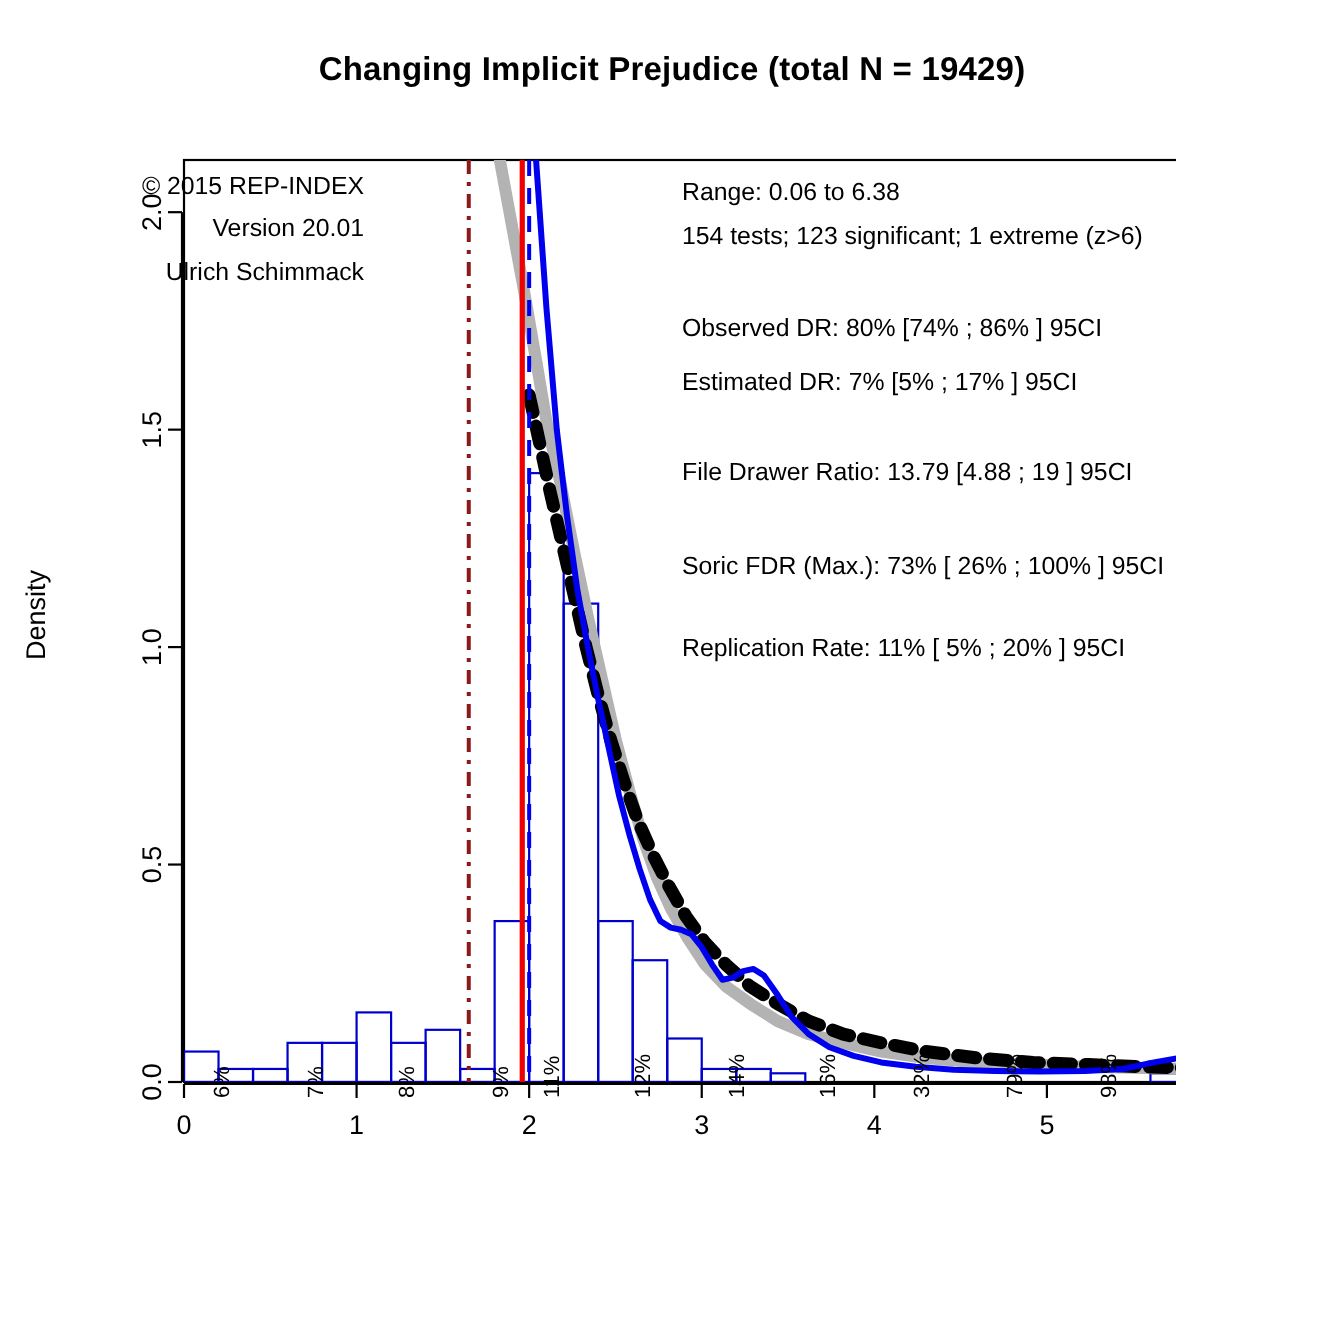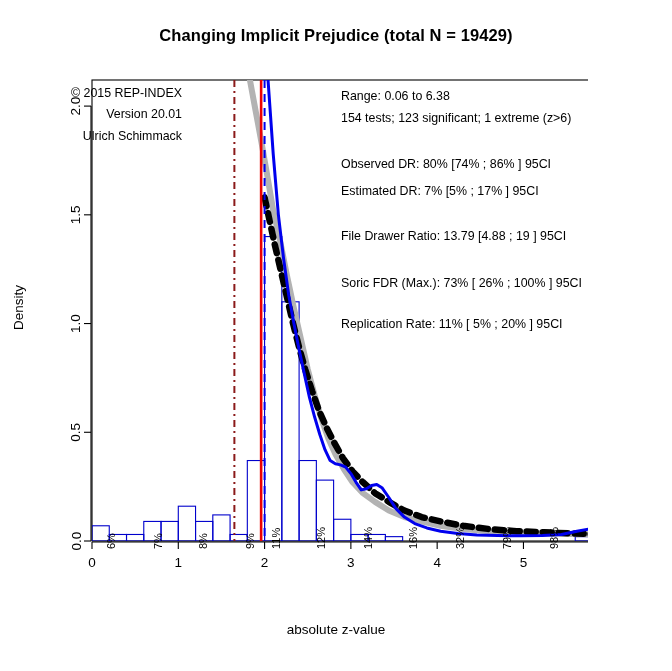--- a/index.html
+++ b/index.html
@@ -20,21 +20,20 @@
   .pctlab{font-size:11px;fill:#000;}
   .annot{font-size:12.4px;fill:#000;}
   .credit{font-size:12.4px;fill:#000;}
 </style>
 </head>
 <body>
 
 <div id="root">
 
   <div class="title">Changing Implicit Prejudice (total N = 19429)</div>
-  <div class="xlab">absolute z-value</div>
   <div class="ylab">Density</div>
 
   <svg id="plot" width="672" height="671">
       <defs>
         <clipPath id="pc">
           <rect x="92" y="80" width="535" height="461"></rect>
         </clipPath>
       </defs>
       <rect x="92" y="80" width="535" height="461" fill="none" stroke="#000" stroke-width="1.1"></rect>
       <rect x="92" y="525.7783018867924" width="17.258064516129025" height="15.221698113207594" fill="none" stroke="#0000cc" stroke-width="1.1" clip-path="url(#pc)"></rect>

